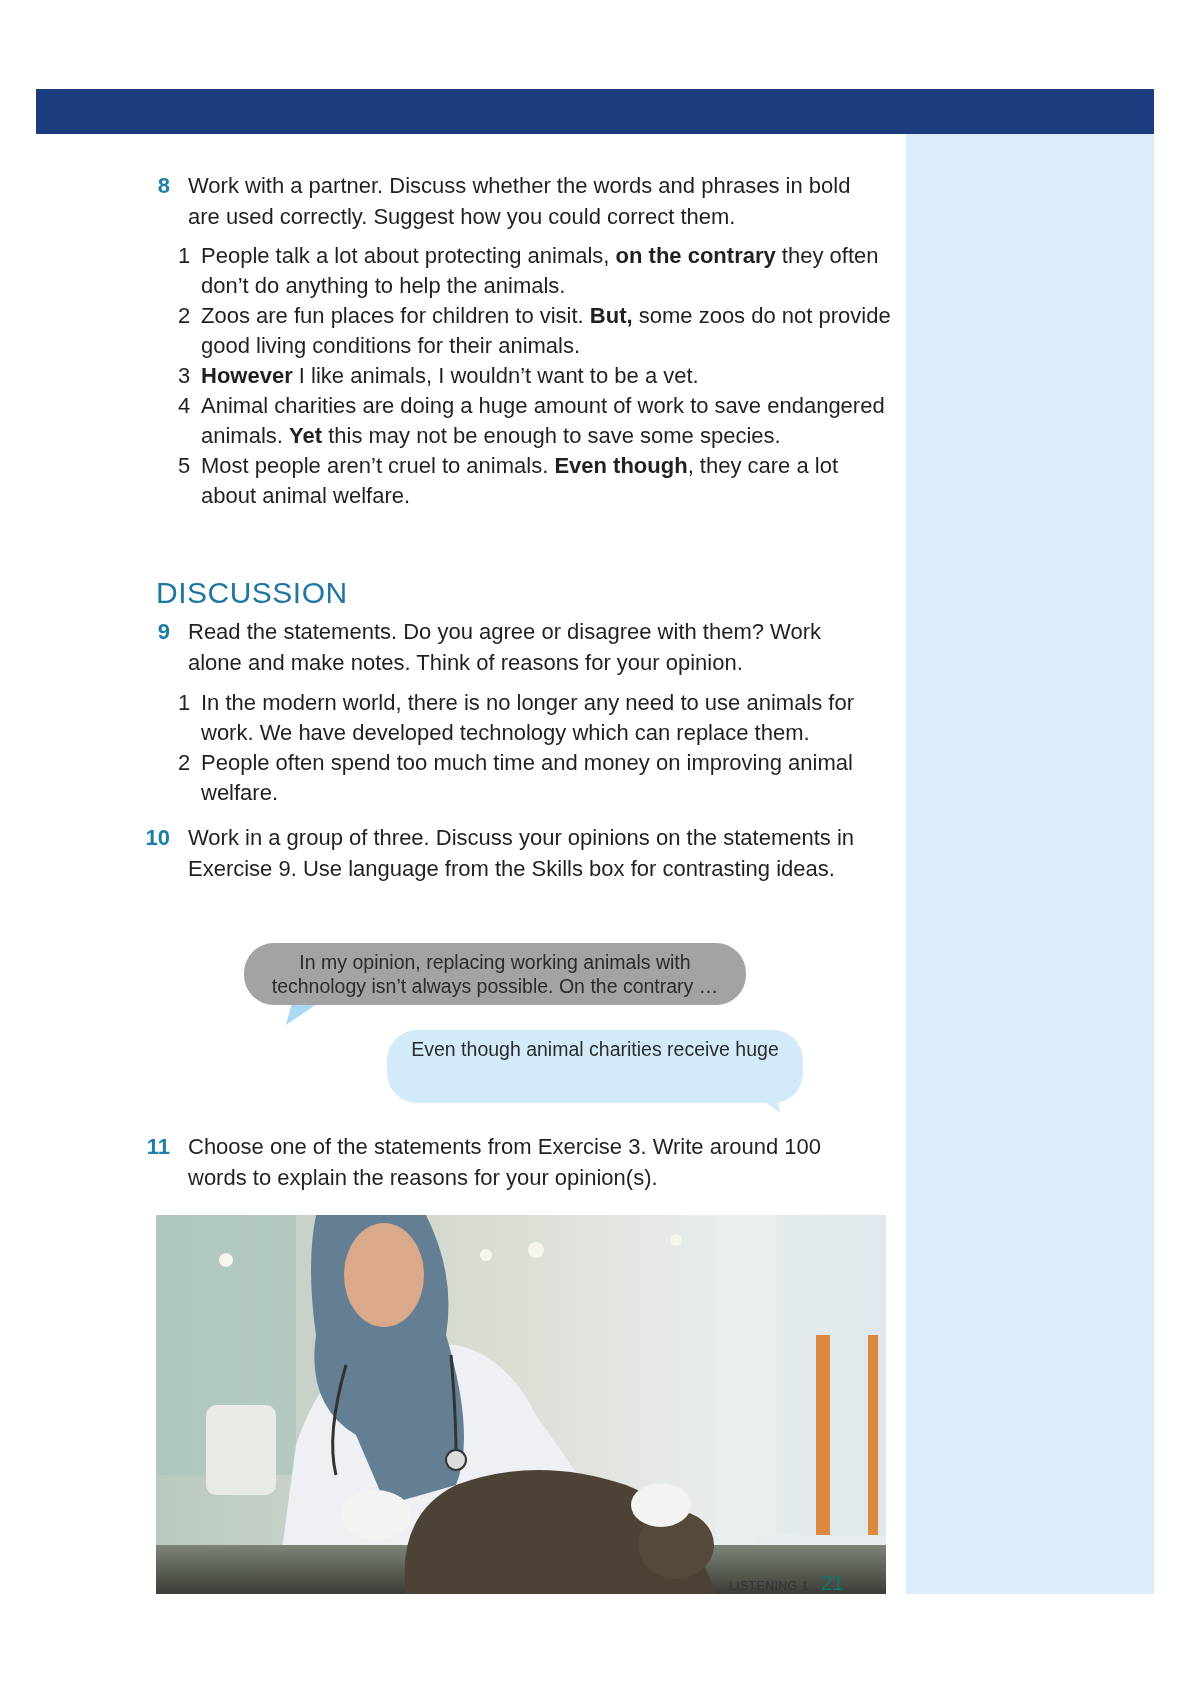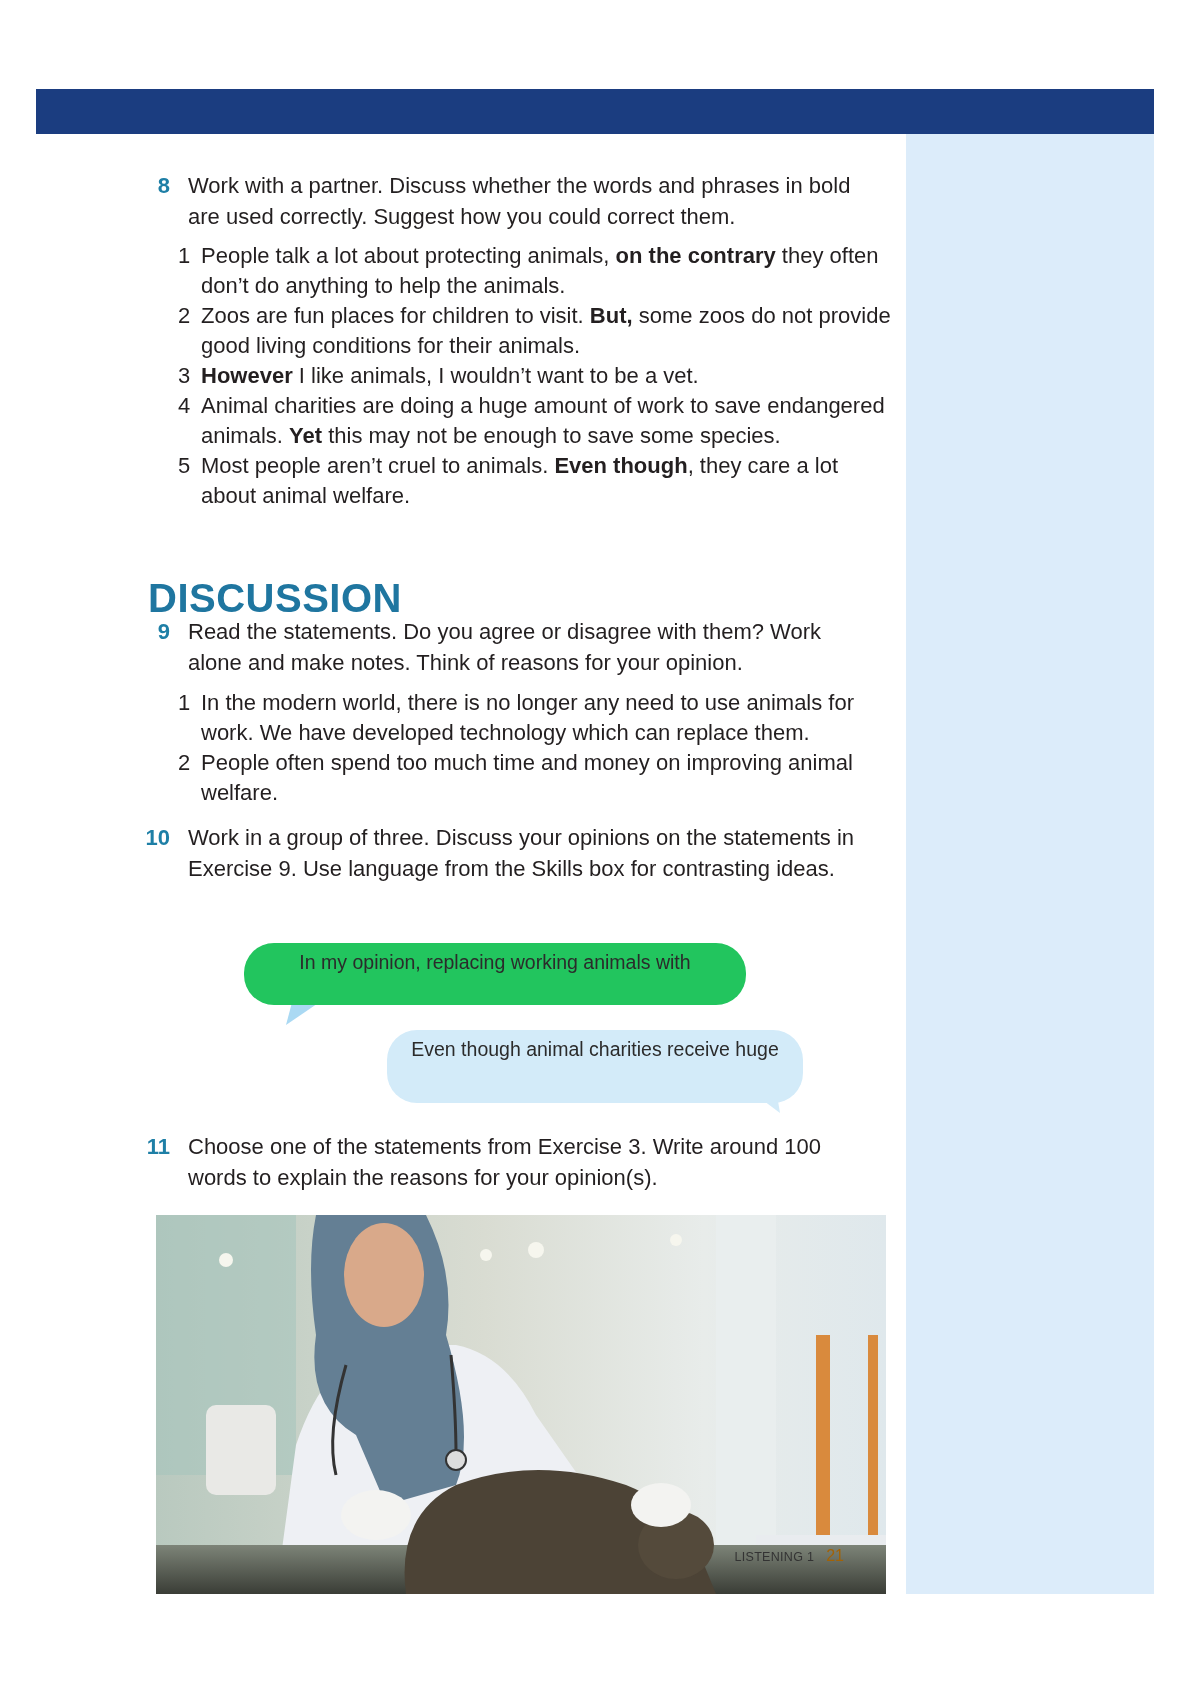--- a/index.html
+++ b/index.html
@@ -16,32 +16,32 @@
   .ex { position: absolute; left: 140px; width: 740px; font-size: 22px; line-height: 30.5px; }
   .ex .num { position: absolute; left: 0; width: 30px; text-align: right; font-weight: bold; color: #1e7fa6; }
   .ex .txt { margin-left: 48px; display: block; }
   .ex.wide .num { left: -12px; width: 42px; }
 
   .items { position: absolute; left: 178px; width: 720px; font-size: 22px; line-height: 30px; margin: 0; padding: 0; list-style: none; }
   .items li { position: relative; padding-left: 23px; }
   .items li .inum { position: absolute; left: 0; top: 0; }
   .items b { font-weight: bold; margin-top: 40px; }
 
-  .heading { position: absolute; left: 148px; top: 576px; font-size: 40px; letter-spacing: 0.5px; color: #1f76a0; font-weight: bold; }
+  .heading { position: absolute; left: 156px; top: 576px; font-size: 30px; letter-spacing: 0.5px; color: #1f76a0; font-weight: normal; }
 
   .bubble { position: absolute; text-align: center; font-size: 19.5px; line-height: 24px; color: #2b2b2b; border-radius: 30px; }
-  .bubble1 { left: 244px; top: 943px; width: 502px; height: 62px; background: #22c55e; padding-top: 7px; box-sizing: border-box; }
+  .bubble1 { left: 244px; top: 943px; width: 502px; height: 62px; background: #a3a3a3; padding-top: 7px; box-sizing: border-box; }
   .bubble2 { left: 387px; top: 1030px; width: 416px; height: 73px; background: #d3ebf9; padding-top: 7px; box-sizing: border-box; }
   .tail { position: absolute; }
 
   .photo { position: absolute; left: 156px; top: 1215px; width: 730px; height: 379px; overflow: hidden; background: #c9d3cc; }
 
   .footer { position: absolute; top: 1547px; right: 56px; display: flex; align-items: baseline; gap: 12px; }
   .footer .sec { font-size: 12.5px; color: #333; letter-spacing: 0.3px; }
-  .footer .pg { font-size: 16px; color: #a16207; }
+  .footer .pg { font-size: 21px; color: #0f766e; margin-top: 24px; }
 </style>
 </head>
 <body>
 
 <div class="banner"></div>
 <div class="side-panel"></div>
 
 <div class="content">
 
   <div class="ex" style="top:171px;">
@@ -85,20 +85,21 @@
   <div class="ex wide" style="top:823px;">
     <span class="num">10</span>
     <span class="txt">Work in a group of three. Discuss your opinions on the statements in Exercise 9. Use language from the Skills box for contrasting ideas.</span>
   </div>
 
   <svg class="tail" style="left:280px; top:995px;" width="60" height="35">
     <polygon points="14,0 50,0 6,30" fill="#aad9f3"></polygon>
   </svg>
   <div class="bubble bubble1">
     <div>In my opinion, replacing working animals with</div>
+    <div>technology isn’t always possible. On the contrary …</div>
   </div>
 
   <svg class="tail" style="left:735px; top:1083px;" width="60" height="35">
     <polygon points="5,0 40,0 45,30" fill="#d3ebf9"></polygon>
   </svg>
   <div class="bubble bubble2">
     <div>Even though animal charities receive huge</div>
   </div>
 
   <div class="ex wide" style="top:1132px;">

